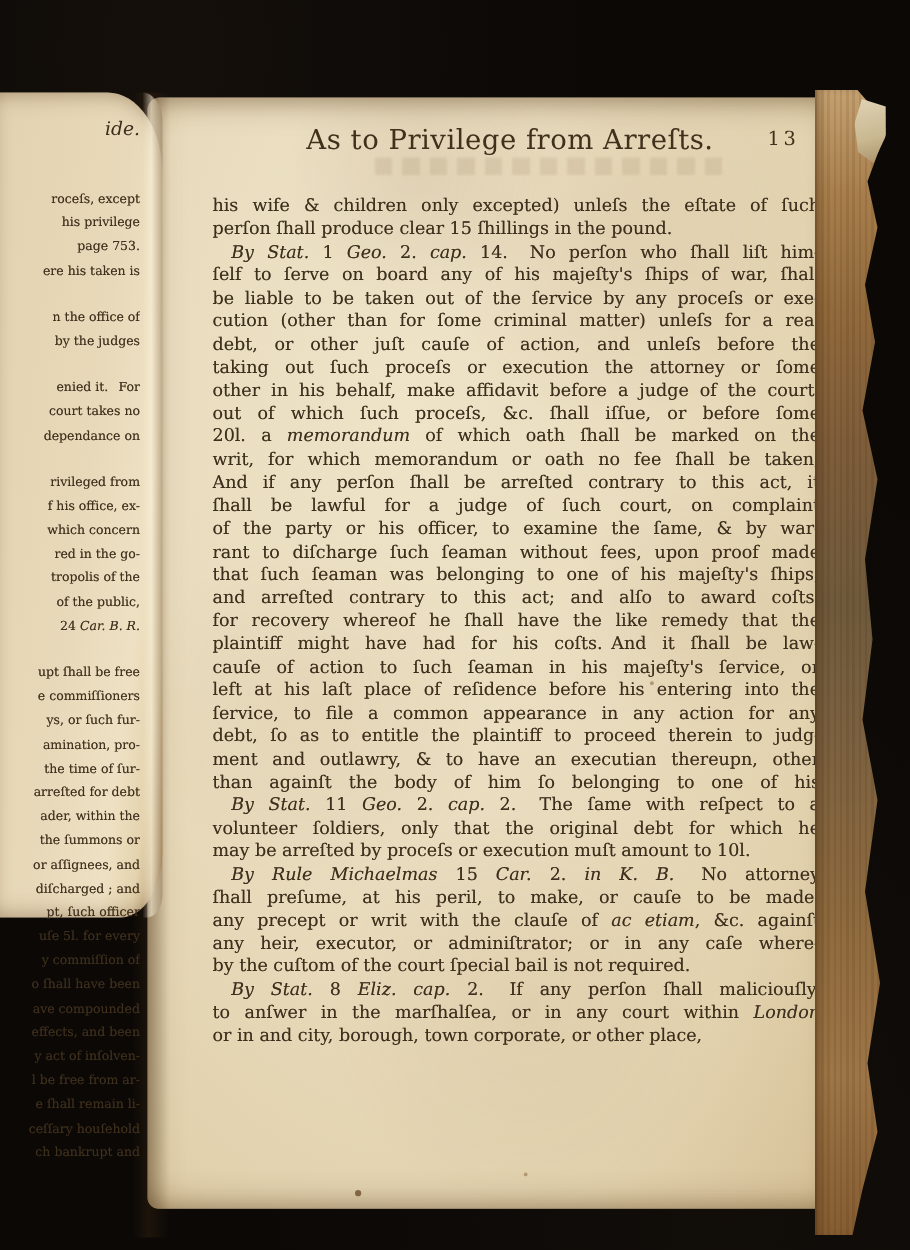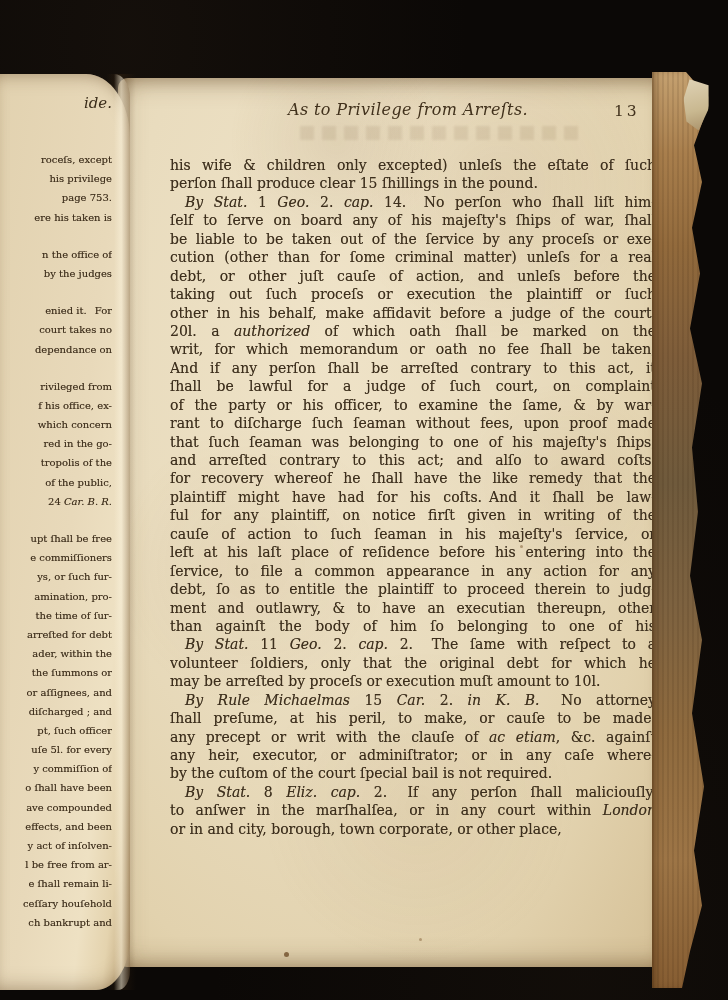--- a/index.html
+++ b/index.html
@@ -24,39 +24,39 @@
       inset 0 -18px 26px -16px rgba(94,64,30,.45);}
   .right-page::before{content:"";position:absolute;inset:0;border-radius:inherit;pointer-events:none;
     background:
       radial-gradient(circle at 70% 12%, rgba(150,110,60,.10), transparent 18%),
       radial-gradient(circle at 25% 55%, rgba(150,110,60,.07), transparent 22%),
       radial-gradient(circle at 82% 46%, rgba(150,110,60,.08), transparent 16%),
       radial-gradient(circle at 55% 82%, rgba(150,110,60,.07), transparent 20%),
       radial-gradient(circle at 40% 7%, rgba(120,85,45,.10), transparent 12%);}
 
   .running-title{position:absolute;left:60px;top:22px;width:460px;height:22px;
-    text-align:center;font-style:italic;font-size:16px;letter-spacing:.4px;color:#41311c;}
+    text-align:center;font-size:22px;letter-spacing:.4px;color:#41311c;}
   .page-number{position:absolute;left:496px;top:24px;font-size:15.5px;
     letter-spacing:3px;color:#41311c;}
 
   .page-body{position:absolute;left:52px;top:78px;width:486px;color:#3d2f1d;
     font-size:14px;line-height:18.45px;text-shadow:0 0 .5px rgba(61,47,29,.55);}
 
   .bline{height:18.45px;overflow:hidden;}
   .just{text-align:justify;}
   .just::after{content:"";display:inline-block;width:100%;height:0;}
   .last{text-align:left;}
   .indent{text-indent:15px;}
   .it{font-style:italic;}
 
   
   .gutter-shadow{position:absolute;left:106px;top:74px;width:30px;height:916px;z-index:2;
     background:linear-gradient(90deg, transparent 0%, rgba(72,47,20,.30) 42%,
                rgba(72,47,20,.16) 70%, transparent 100%);}
-  .left-page{position:absolute;left:0;top:74px;width:130px;height:916px;z-index:3;
+  .left-page{position:absolute;left:0;top:74px;width:130px;height:660px;z-index:3;
     background:linear-gradient(97deg,#e2d2b0 0%,#e8d9ba 52%,#eee1c3 76%,#e4d3ae 88%,#c3ab81 97%,#a78c62 100%);
     border-radius:0 44px 34px 0 / 0 64px 52px 0;
     box-shadow:inset 0 12px 18px -12px rgba(90,60,28,.5), inset 0 -14px 20px -14px rgba(90,60,28,.5);}
   .left-page::after{content:"";position:absolute;top:0;right:0;width:16px;height:100%;
     border-radius:inherit;
     background:linear-gradient(90deg, transparent 0%, rgba(250,242,220,.55) 45%, rgba(120,90,55,.35) 100%);}
   .left-header{position:absolute;left:0;top:20px;width:112px;text-align:right;
     font-size:15px;color:#3a2c1a;}
   .left-text{position:absolute;left:0;top:76px;width:112px;text-align:right;
     font-size:10px;line-height:19.2px;color:#3f301d;text-shadow:0 0 .5px rgba(63,48,29,.55);}
@@ -95,33 +95,33 @@
     <div class="running-title">As to Privilege from Arreſts.</div>
     <div class="page-number">13</div>
     <div class="page-body" id="right-body">
         <div class="bline just">his wife &amp; children only excepted) unleſs the eſtate of ſuch</div>
         <div class="bline last">perſon ſhall produce clear 15 ſhillings in the pound.</div>
         <div class="bline just indent"><span class="it">By Stat.</span> 1 <span class="it">Geo.</span> 2. <span class="it">cap.</span> 14.  No perſon who ſhall liſt him-</div>
         <div class="bline just">ſelf to ſerve on board any of his majeſty's ſhips of war, ſhall</div>
         <div class="bline just">be liable to be taken out of the ſervice by any proceſs or exe-</div>
         <div class="bline just">cution (other than for ſome criminal matter) unleſs for a real</div>
         <div class="bline just">debt, or other juſt cauſe of action, and unleſs before the</div>
-        <div class="bline just">taking out ſuch proceſs or execution the plaintiff or ſuch</div>
+        <div class="bline just">taking out ſuch proceſs or execution the attorney or ſome</div>
         <div class="bline just">other in his behalf, make affidavit before a judge of the court,</div>
-        <div class="bline just">20l. a <span class="it">authorized</span> of which oath ſhall be marked on the</div>
+        <div class="bline just">out of which ſuch proceſs, &amp;c. ſhall iſſue, or before ſome</div>
+        <div class="bline just">20l. a <span class="it">memorandum</span> of which oath ſhall be marked on the</div>
         <div class="bline just">writ, for which memorandum or oath no fee ſhall be taken;</div>
         <div class="bline just">And if any perſon ſhall be arreſted contrary to this act, it</div>
         <div class="bline just">ſhall be lawful for a judge of ſuch court, on complaint</div>
         <div class="bline just">of the party or his officer, to examine the ſame, &amp; by war-</div>
         <div class="bline just">rant to diſcharge ſuch ſeaman without fees, upon proof made</div>
         <div class="bline just">that ſuch ſeaman was belonging to one of his majeſty's ſhips;</div>
         <div class="bline just">and arreſted contrary to this act; and alſo to award coſts,</div>
         <div class="bline just">for recovery whereof he ſhall have the like remedy that the</div>
         <div class="bline just">plaintiff might have had for his coſts. And it ſhall be law-</div>
-        <div class="bline just">ful for any plaintiff, on notice firſt given in writing of the</div>
         <div class="bline just">cauſe of action to ſuch ſeaman in his majeſty's ſervice, or</div>
         <div class="bline just">left at his laſt place of reſidence before his entering into the</div>
         <div class="bline just">ſervice, to file a common appearance in any action for any</div>
         <div class="bline just">debt, ſo as to entitle the plaintiff to proceed therein to judg-</div>
         <div class="bline just">ment and outlawry, &amp; to have an executian thereupn, other</div>
         <div class="bline just">than againſt the body of him ſo belonging to one of his</div>
         <div class="bline just indent"><span class="it">By Stat.</span> 11 <span class="it">Geo.</span> 2. <span class="it">cap.</span> 2.  The ſame with reſpect to a</div>
         <div class="bline just">volunteer ſoldiers, only that the original debt for which he</div>
         <div class="bline last">may be arreſted by proceſs or execution muſt amount to 10l.</div>
         <div class="bline just indent"><span class="it">By Rule Michaelmas</span> 15 <span class="it">Car.</span> 2. <span class="it">in K. B.</span>  No attorney</div>

